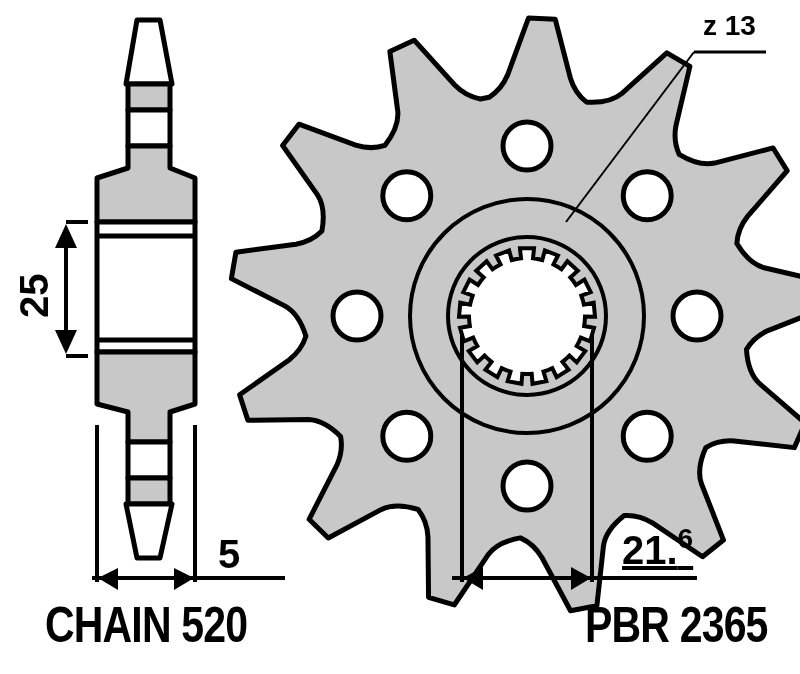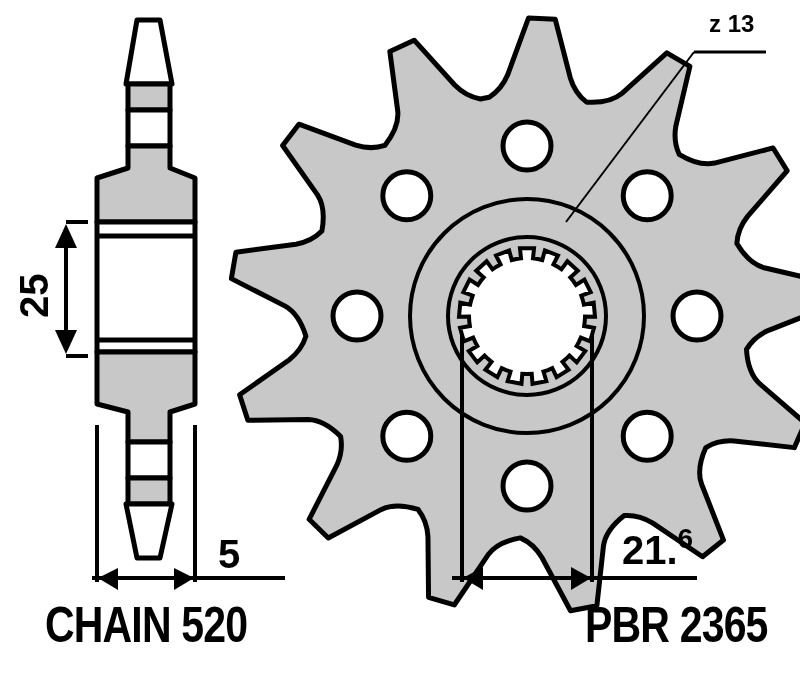--- a/index.html
+++ b/index.html
@@ -77,15 +77,15 @@
       <polygon points="463,578 483,567 483,590" fill="#000" stroke="none"></polygon>
       <polygon points="591,578 571,567 571,590" fill="#000" stroke="none"></polygon>
     </g>
   </g>
 </svg>
 
 <div class="lbl dim rot" style="left:14px; top:318px;">25</div>
 <div class="lbl dim" style="left:218px; top:534px;">5</div>
 <div class="lbl big" style="left:45px; top:600px;">CHAIN 520</div>
 
-<div class="lbl dim" style="left:703px; top:12px; font-size:24px;margin-left:6px;">z 13</div>
-<div class="lbl dim" style="left:622px; top:530px;"><span>21.</span><span class="sup">6</span></div>
+<div class="lbl dim" style="left:703px; top:12px; font-size:28px;">z 13</div>
+<div class="lbl dim" style="left:622px; top:530px;text-decoration:underline;"><span>21.</span><span class="sup">6</span></div>
 <div class="lbl big" style="left:585px; top:600px;">PBR 2365</div>
 
 </body></html>

